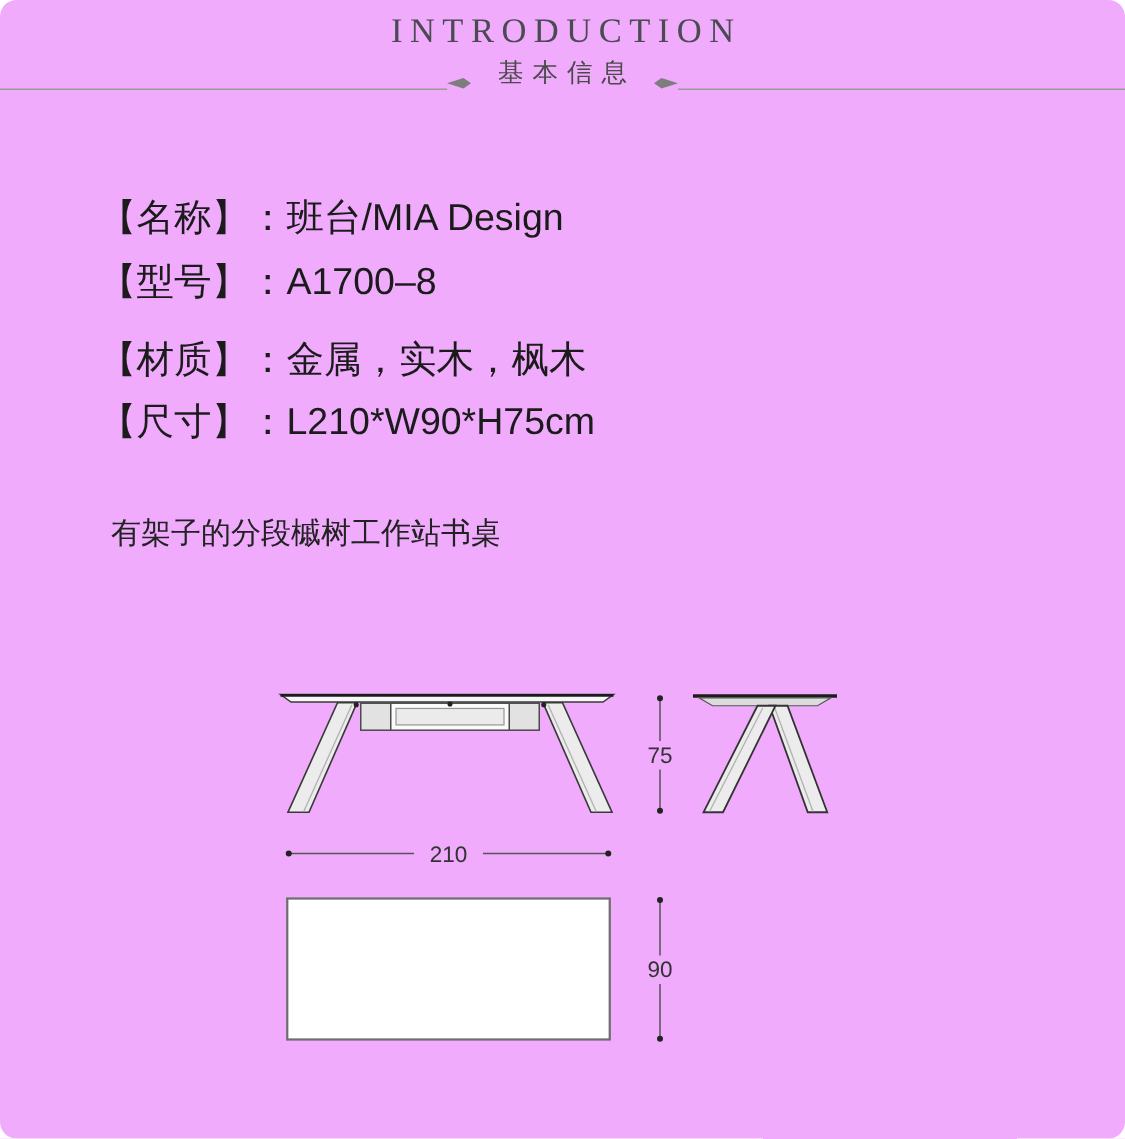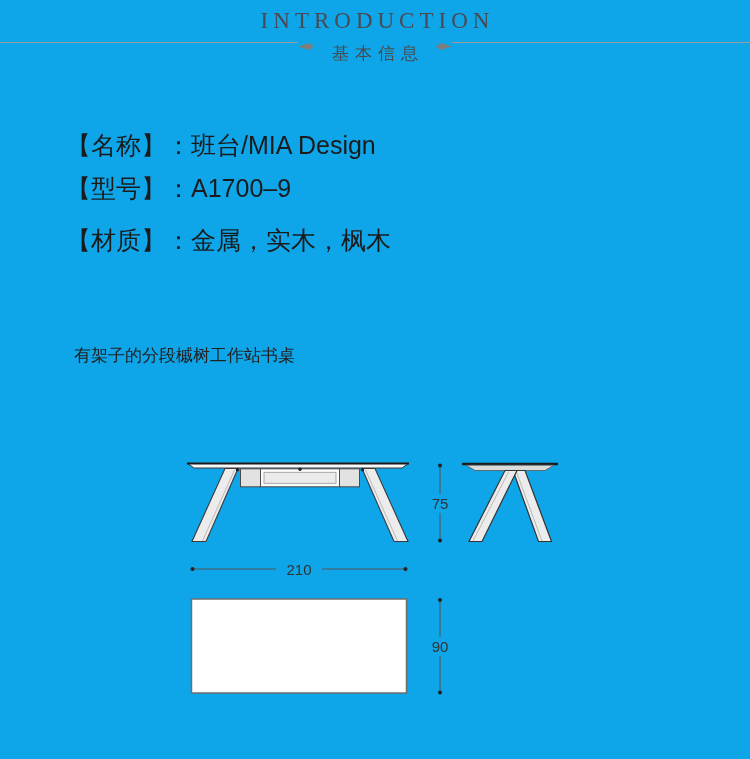--- a/index.html
+++ b/index.html
@@ -1,36 +1,37 @@
 <!DOCTYPE html>
 <html><head>
 <meta charset="utf-8">
 <style>
   html,body{margin:0;padding:0;background:#fff;}
   .page{
     position:relative;
     width:750px;height:759px;
-    background:#0ea5e9;
+    background:#f0abfc;
     overflow:hidden;
     font-family:"Liberation Sans","DejaVu Sans",sans-serif;
+    border-radius:11px;
   }
   
   .intro-title{
     position:absolute;top:8px;left:0;width:750px;
     text-align:center;
     font-family:"Liberation Serif","DejaVu Serif",serif;
     font-size:23px;
     letter-spacing:5px;
     padding-left:5px; 
     color:#4a4a52;
     box-sizing:border-box;
   }
   .subtitle-row{
     position:absolute;top:42px;left:0;width:750px;height:18px;
-    display:flex;align-items:flex-start;
+    display:flex;align-items:flex-end;
   }
   .rule{flex:1;height:1px;background:#9b9b9b;}
   .subtitle-row svg{display:block;flex:0 0 auto;}
   .subtitle-label{
     flex:0 0 auto;
     margin:0 12px;
     font-size:17px;
     letter-spacing:6px;
     padding-left:6px;
     color:#4a4a4a;
@@ -40,21 +41,21 @@
     position:absolute;left:66px;
     font-size:25px;line-height:24px;
     color:#1b1b1b;white-space:nowrap;
   }
   .spec-row.r0{top:133px;}
   .spec-row.r1{top:176px;}
   .spec-row.r2{top:218px;margin-top:10px;}
   .spec-row.r3{top:269px;}
   .product-description{
     position:absolute;left:74px;top:346px;
-    font-size:17px;line-height:20px;
+    font-size:20px;line-height:20px;
     color:#222;white-space:nowrap;
   }
   
   .diagram-svg{
     position:absolute;left:0;top:430px;width:750px;height:290px;
   }
   .dim-text{
     font-size:15px;fill:#333;
     font-family:"Liberation Sans","DejaVu Sans",sans-serif;
   }
@@ -75,24 +76,27 @@
     <svg width="16" height="9" viewBox="0 0 16 9">
       <polygon points="16,4.5 5,1 0,4.5 5,8" fill="#7d7d7d"></polygon>
     </svg>
     <div class="rule"></div>
   </div>
 
   <div class="spec-row r0">
     <span>【名称】</span><span>：</span><span>班台/MIA Design</span>
   </div>
   <div class="spec-row r1">
-    <span>【型号】</span><span>：</span><span>A1700–9</span>
+    <span>【型号】</span><span>：</span><span>A1700–8</span>
   </div>
   <div class="spec-row r2">
     <span>【材质】</span><span>：</span><span>金属，实木，枫木</span>
+  </div>
+  <div class="spec-row r3">
+    <span>【尺寸】</span><span>：</span><span>L210*W90*H75cm</span>
   </div>
 
   <div class="product-description">有架子的分段槭树工作站书桌</div>
 
   <svg class="diagram-svg" viewBox="0 430 750 290">
 
     <g>
 
       <polygon points="187,463 409,463 402,468 194,468" fill="#f7f7f7" stroke="#3a3a3a" stroke-width="1"></polygon>
       <line x1="187" y1="463.6" x2="409" y2="463.6" stroke="#1c1c1c" stroke-width="1.8"></line>

